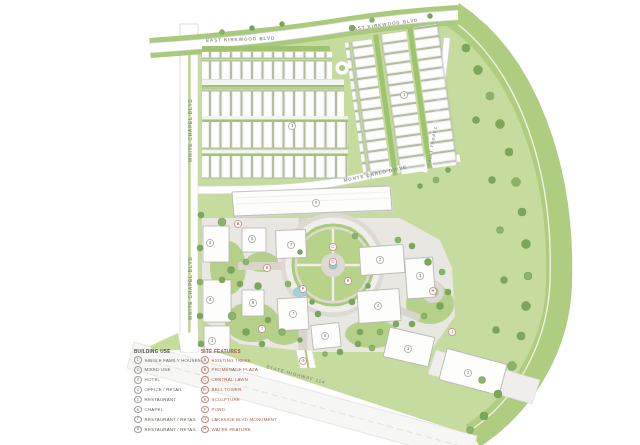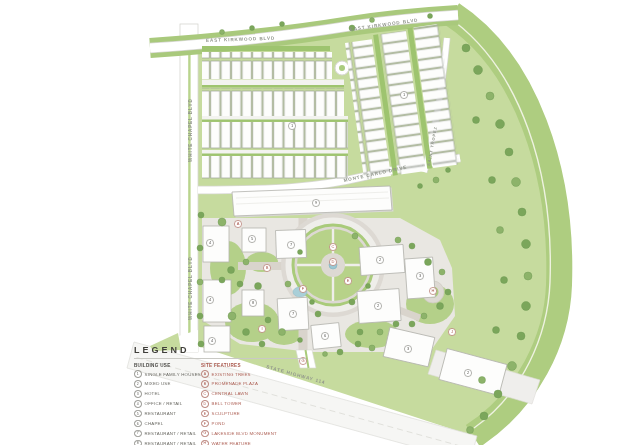--- a/index.html
+++ b/index.html
@@ -342,21 +342,20 @@
           <text x="262" y="330.4" text-anchor="middle" font-size="4" fill="#a8554a">I</text>
         </g>
         <g>
           <circle cx="452" cy="332" r="3.6" fill="#ffffff" stroke="#b3766c" stroke-width="0.7"></circle>
           <text x="452" y="333.4" text-anchor="middle" font-size="4" fill="#a8554a">J</text>
         </g>
       </g>
 </svg>
 
 <div class="legend">
-  <div class="legend-title">LEGEND</div>
   <div class="legend-cols">
     <div class="legend-col1">
       <div class="legend-col-title bu">BUILDING USE</div>
       <div id="bu-list">
             <div class="lrow bu">
               <span class="lcirc">1</span>
               <span class="llabel">SINGLE FAMILY HOUSES</span>
             </div>
             <div class="lrow bu">
               <span class="lcirc">2</span>

